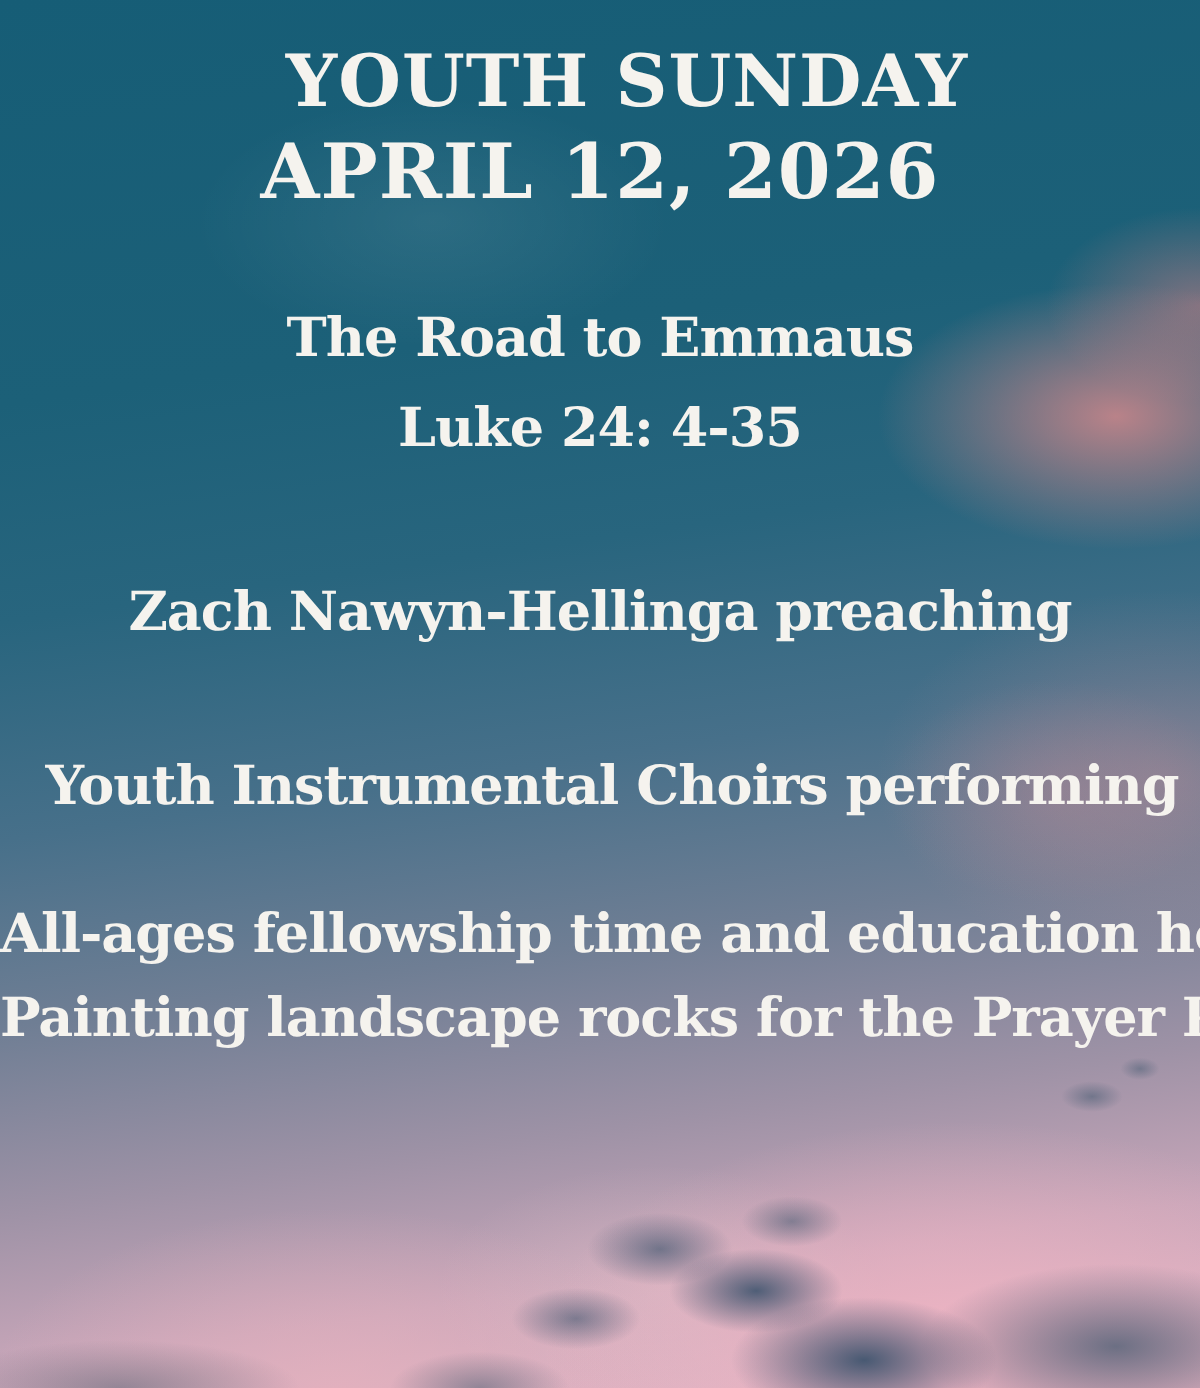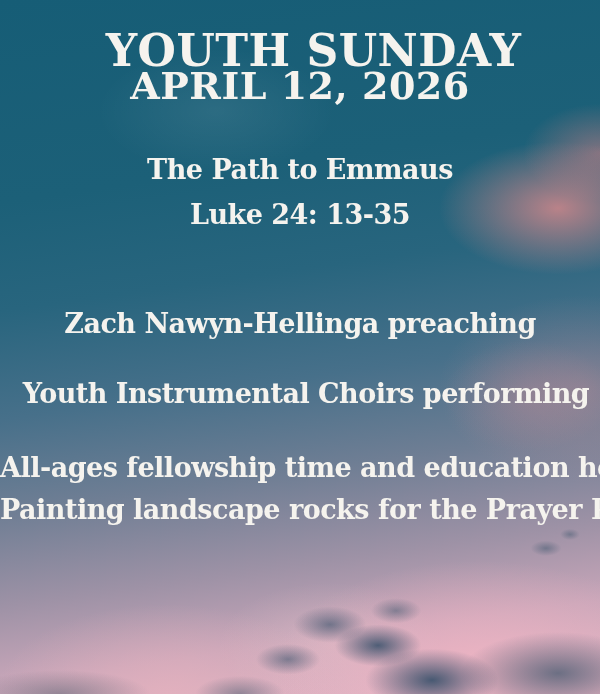--- a/index.html
+++ b/index.html
@@ -46,43 +46,43 @@
       radial-gradient(120px 32px at 10% 100%, rgba(95,102,118,0.55), rgba(95,102,118,0) 75%),
       radial-gradient(64px 26px at 40% 100%, rgba(70,90,110,0.50), rgba(70,90,110,0) 70%);
   }
   .line{
     position:absolute;left:0;right:0;
     text-align:center;
     color:var(--text);
     font-weight:bold;
     white-space:nowrap;
   }
-  .title{font-size:44px;letter-spacing:0.5px;top:-4px;margin-left:27px;}
+  .title{font-size:36px;letter-spacing:0.5px;top:-4px;margin-left:27px;}
   .date {font-size:38px;letter-spacing:0.5px;top:41px;margin-top:22px;}
   .body {font-size:27px;letter-spacing:-0.5px;}
   .l-road      {top:127px;}
   .l-luke      {top:172px;}
   .l-worship   {top:241px;}
-  .l-preach    {top:281px;text-align:center;}
+  .l-preach    {top:264px;text-align:center;}
   .l-choirs    {top:351px;padding-left:12px;}
   .l-fellowship{top:425px;}
   .l-painting  {top:467px;}
 </style>
 </head>
 <body>
 
 <div class="poster">
   <div class="sky"></div>
   <div class="clouds"></div>
 
   <h1 class="line title">YOUTH SUNDAY</h1>
   <h2 class="line date">APRIL 12, 2026</h2>
 
-  <p class="line body l-road">The Path to Emmaus</p>
-  <p class="line body l-luke">Luke 24: 13-35</p>
+  <p class="line body l-road">The Road to Emmaus</p>
+  <p class="line body l-luke">Luke 24: 4-35</p>
 
   <p class="line body l-preach">Zach Nawyn-Hellinga preaching</p>
 
   <p class="line body l-choirs">Youth Instrumental Choirs performing</p>
 
   <p class="line body l-fellowship">All-ages fellowship time and education hour</p>
   <p class="line body l-painting">Painting landscape rocks for the Prayer Path</p>
 </div>
 
 </body></html>

